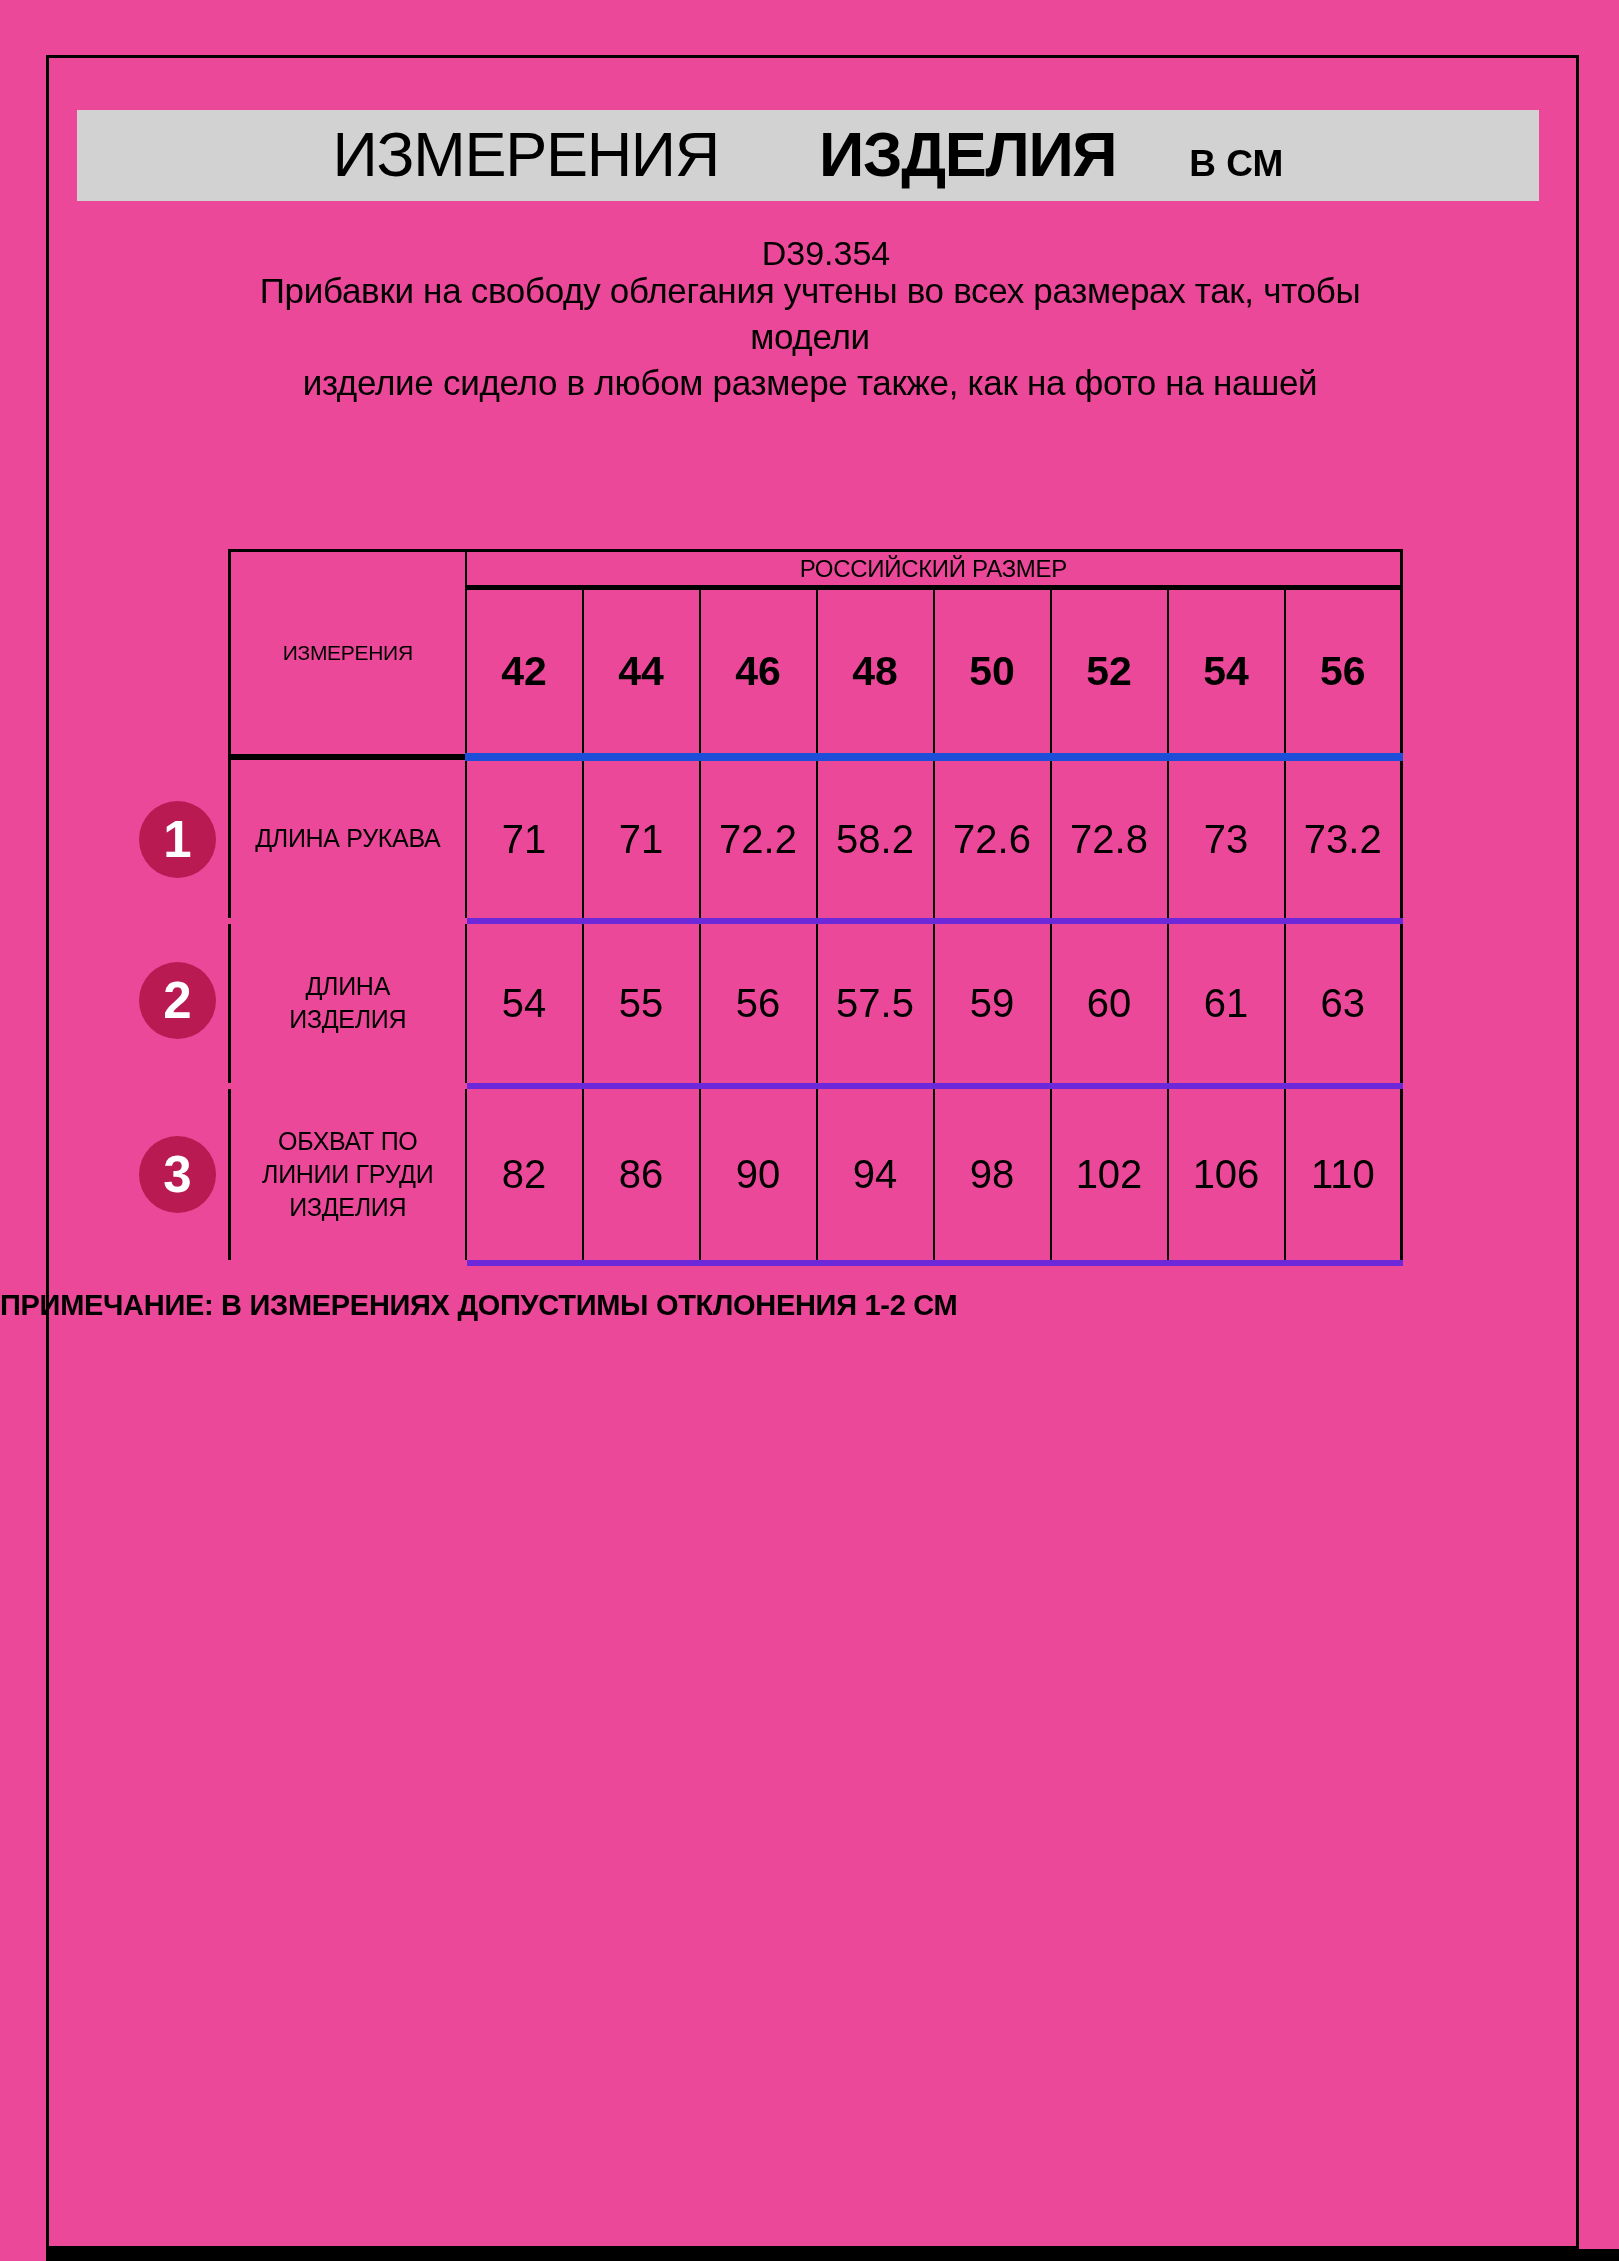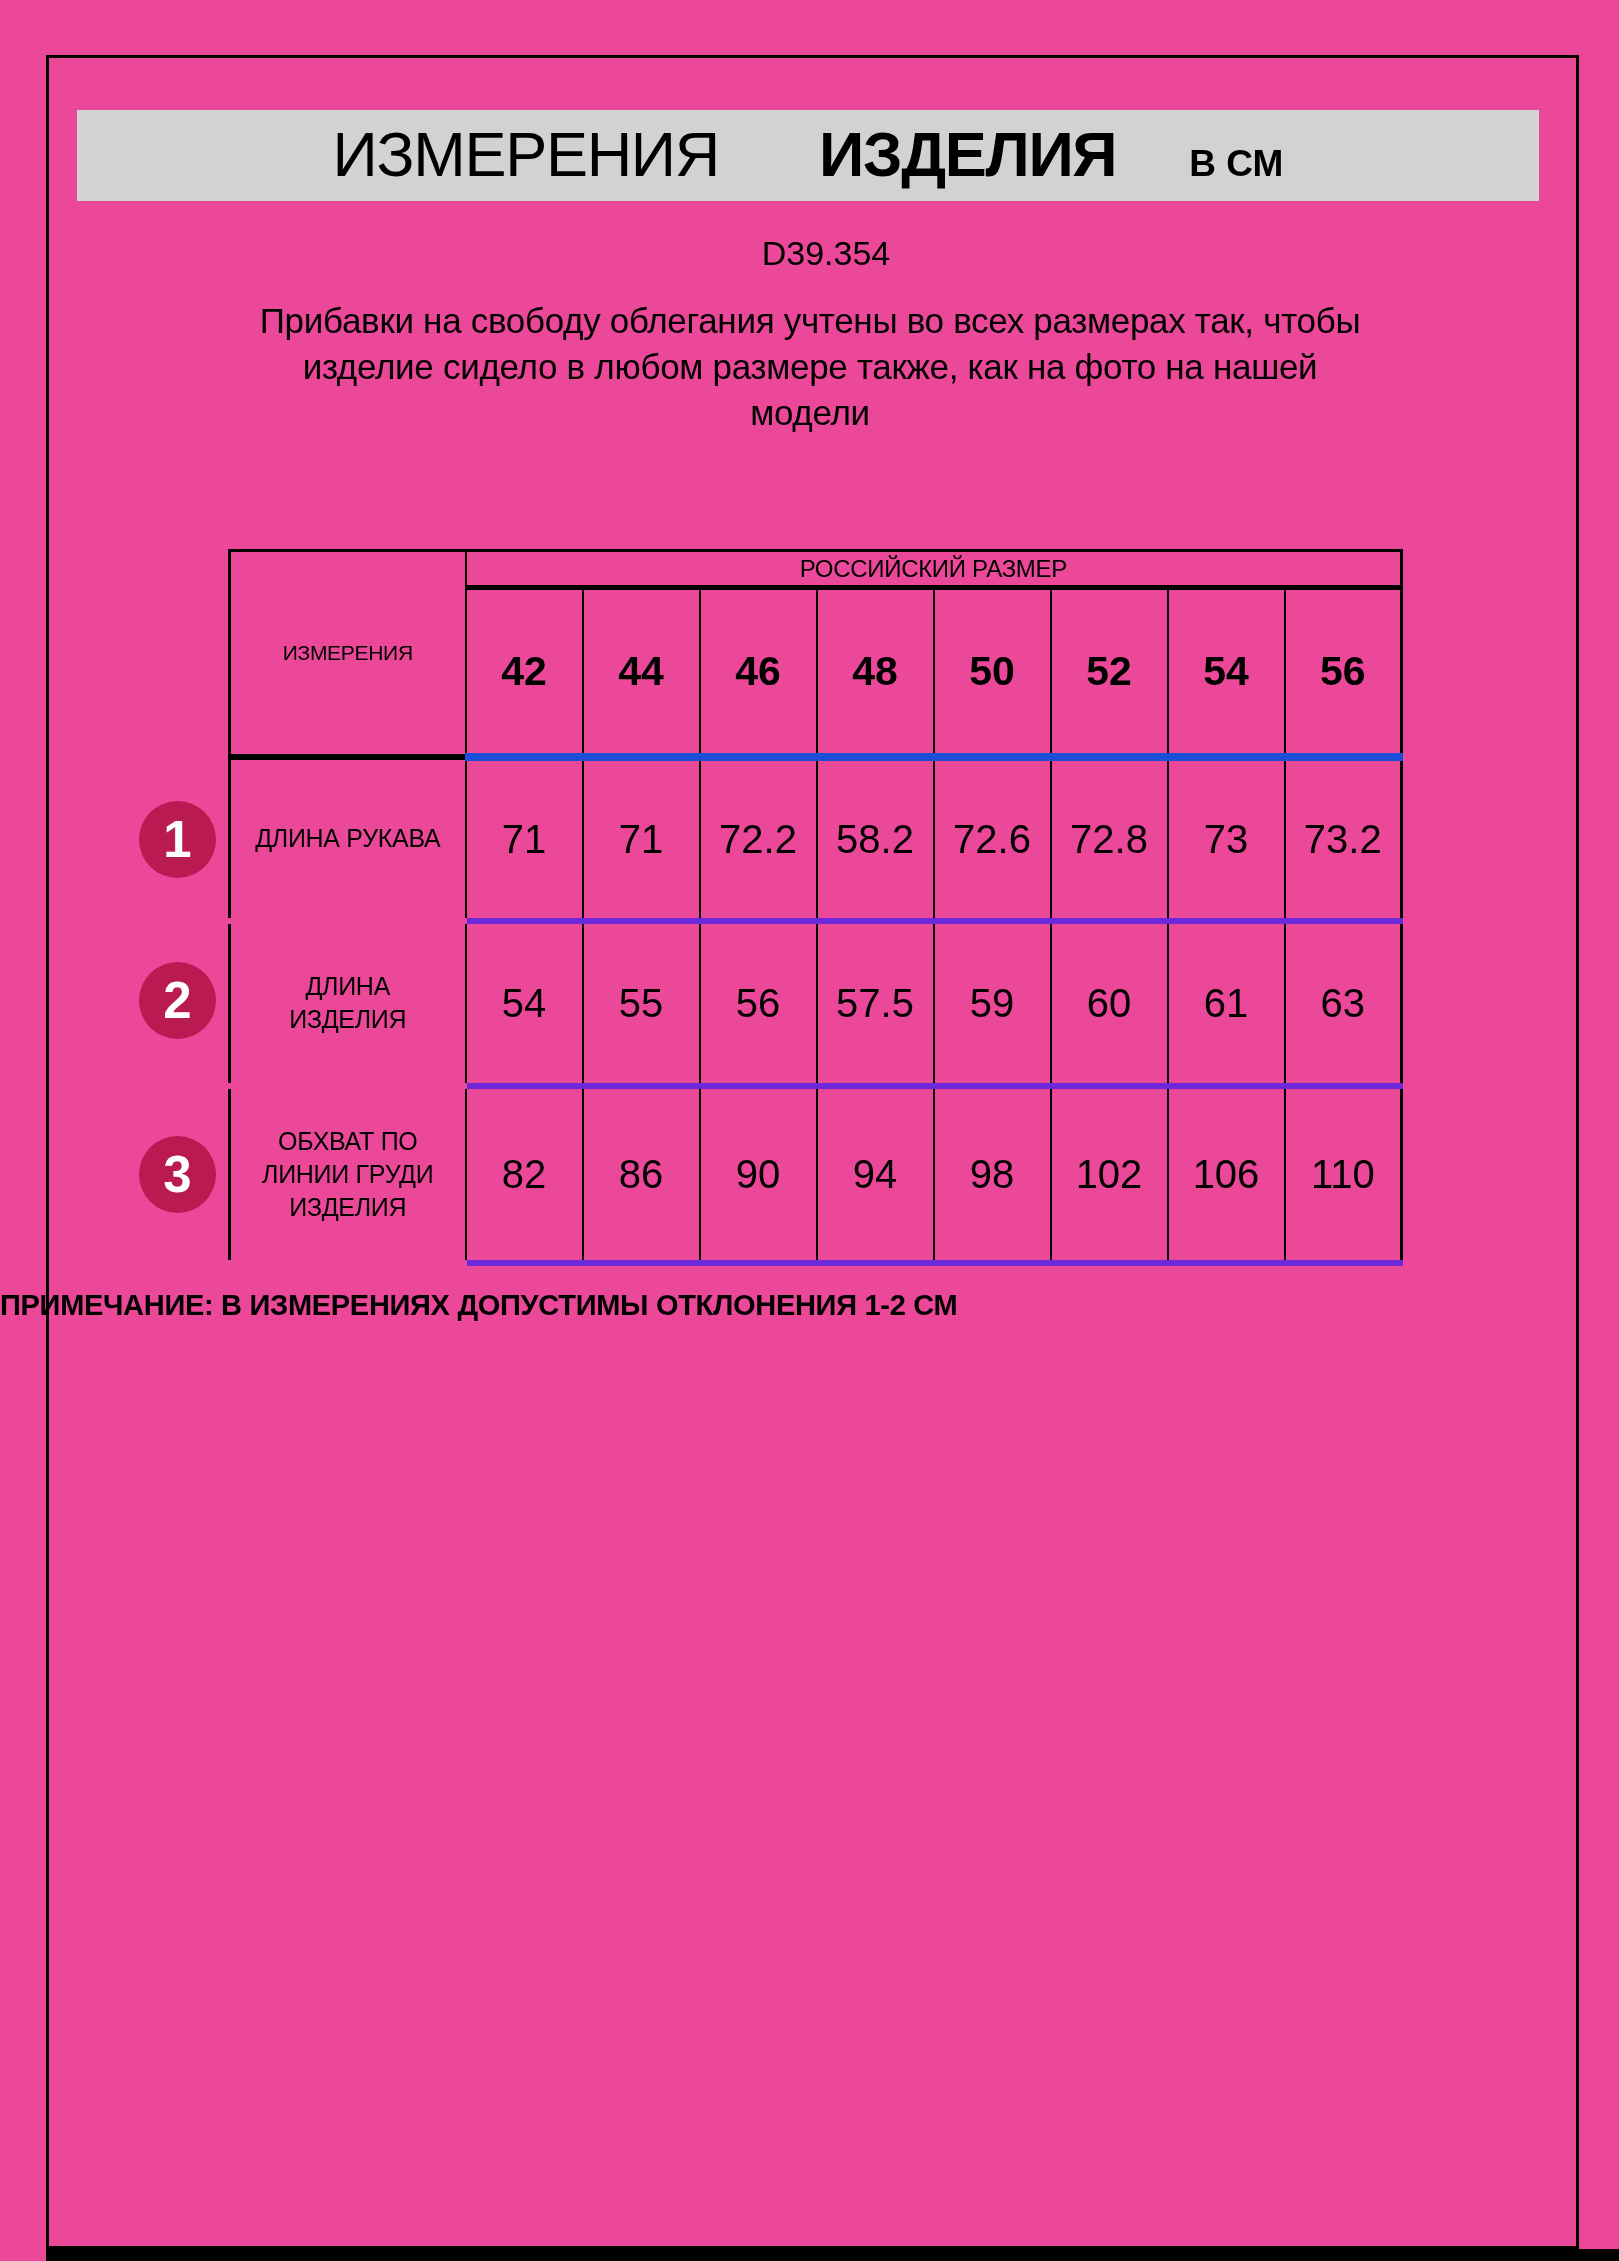--- a/index.html
+++ b/index.html
@@ -20,21 +20,21 @@
     padding-top:8px;box-sizing:border-box;
   }
   .title-main{font-size:63px;font-weight:400;letter-spacing:-1.3px;}
   .title-bold{font-size:63px;font-weight:700;letter-spacing:-1.3px;margin-left:100px;}
   .title-unit{font-size:37px;font-weight:700;margin-left:73px;}
   .product-code{
     position:absolute;left:16px;top:234px;width:1620px;
     text-align:center;font-size:34px;font-weight:400;
   }
   .subtitle{
-    position:absolute;left:0;top:298px;width:1620px;
+    position:absolute;left:0;top:268px;width:1620px;
     text-align:center;font-size:35px;line-height:46px;letter-spacing:-0.3px;
   }
   table.size-table{
     position:absolute;left:228px;top:549px;width:1168px;
     border-collapse:collapse;table-layout:fixed;
     border:3.3px solid #000;border-bottom-width:6px;
   }
   table.size-table td{
     padding:0;text-align:center;vertical-align:middle;
     border-left:2px solid #000;overflow:hidden;
@@ -81,22 +81,22 @@
   <div class="title-bar" style="background:#D2D2D2;">
     <span class="title-main">ИЗМЕРЕНИЯ</span>
     <span class="title-bold">ИЗДЕЛИЯ</span>
     <span class="title-unit">В СМ</span>
   </div>
 
   <div class="product-code">D39.354</div>
 
   <div class="subtitle">
     <div>Прибавки на свободу облегания учтены во всех размерах так, чтобы</div>
+    <div>модели</div>
     <div>изделие сидело в любом размере также, как на фото на нашей</div>
-    <div>модели</div>
   </div>
 
   <table class="size-table">
     <colgroup>
       <col style="width:236px">
       <col style="width:117px">
         <col style="width:117px">
         <col style="width:117px">
         <col style="width:117px">
       <col style="width:117px">

